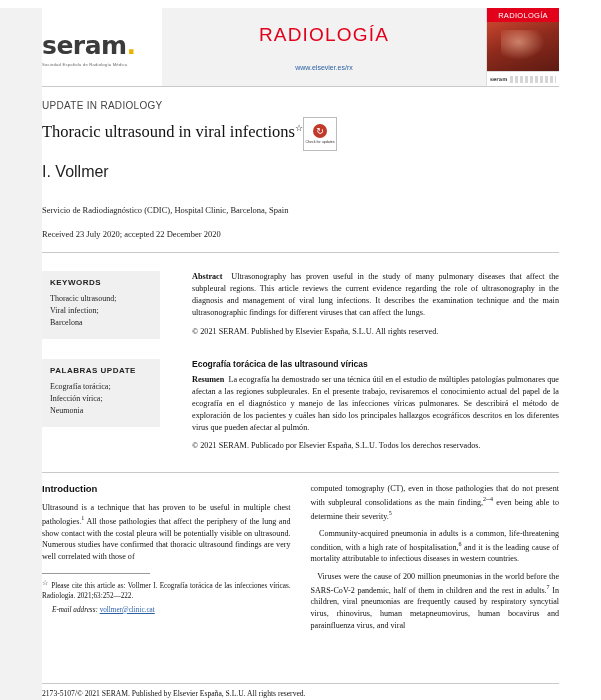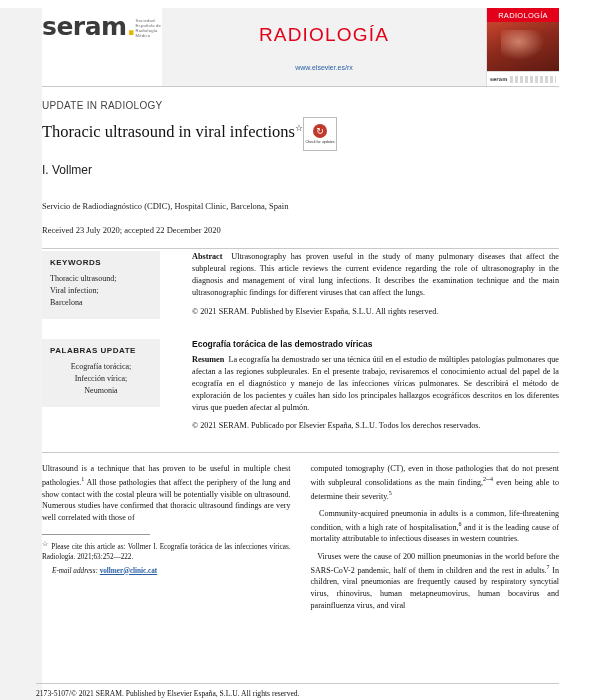--- a/index.html
+++ b/index.html
@@ -26,21 +26,21 @@
     position: relative;
     margin: 8px 42px 0 42px;
     height: 78px;
     border-bottom: 1px solid #c9c9c9;
     display: flex;
     align-items: stretch;
   }
   .brand-block {
     width: 120px;
     display: flex;
-    flex-direction: row;
+    flex-direction: column;
     justify-content: center;
     padding-top: 6px;
   }
   .seram-logo {
     font-family: "DejaVu Sans", sans-serif;
     font-weight: bold;
     font-size: 25px;
     letter-spacing: -0.5px;
     color: #3b3b3b;
     line-height: 1;
@@ -184,21 +184,21 @@
   .crossmark .cm-text {
     font-family: "Liberation Sans", sans-serif;
     font-size: 3.6px;
     color: #333;
     text-align: center;
     line-height: 1.25;
     margin-top: 2px;
   }
   .author {
     font-family: "Liberation Sans", sans-serif;
-    font-size: 12px;
+    font-size: 16px;
     color: #222;
     margin-top: 12px;
   }
   .affil {
     font-family: "Liberation Serif", serif;
     font-size: 8.5px;
     color: #222;
     margin-top: 24px;
   }
   .received {
@@ -208,21 +208,21 @@
     margin-top: 14px;
   }
   .rule {
     border-top: 1px solid #c9c9c9;
     margin-top: 13px;
   }
 
   
   .abs-wrap {
     display: flex;
-    margin-top: 2px;
+    margin-top: 18px;
   }
   .kw-col {
     width: 118px;
     flex: none;
   }
   .kw-box {
     background: #f0f0f0;
     padding: 7px 8px 10px 8px;
     box-sizing: border-box;
   }
@@ -326,27 +326,26 @@
     margin-top: 4px;
     padding-left: 10px;
     color: #111;
   }
   .email-line i {
     font-style: italic;
   }
   .email-line a {
     color: #2b5fa5;
     text-decoration: underline;
-    font-weight: bold;
   }
 
   
   .footer {
     position: absolute;
-    left: 36px;
+    left: 42px;
     right: 42px;
     bottom: 10px;
   }
   .footer-rule {
     border-top: 1px solid #c9c9c9;
     margin-bottom: 5px;
   }
   .footer-text {
     font-family: "Liberation Serif", serif;
     font-size: 7.6px;
@@ -419,36 +418,37 @@
       <div class="abs-col">
         <div class="abs-body"><b>Abstract</b>&nbsp;&nbsp;<span>Ultrasonography has proven useful in the study of many pulmonary diseases that affect the subpleural regions. This article reviews the current evidence regarding the role of ultrasonography in the diagnosis and management of viral lung infections. It describes the examination technique and the main ultrasonographic findings for different viruses that can affect the lungs.</span></div>
         <div class="abs-copy">© 2021 SERAM. Published by Elsevier España, S.L.U. All rights reserved.</div>
       </div>
     </div>
 
     <div class="abs-wrap spanish-wrap">
       <div class="kw-col">
         <div class="kw-box">
           <div class="kw-head">PALABRAS UPDATE</div>
-          <div class="kw-list" style="white-space: pre-line; text-align: center;">Ecografía torácica;
+          <div class="kw-list" style="white-space: pre-line;">Ecografía torácica;
 Infección vírica;
 Neumonia</div>
         </div>
       </div>
       <div class="abs-col">
-        <div class="abs-title">Ecografía torácica de las demostrado víricas</div>
+        <div class="abs-title">Ecografía torácica de las ultrasound víricas</div>
         <div class="abs-body"><b>Resumen</b>&nbsp;&nbsp;<span>La ecografía ha demostrado ser una técnica útil en el estudio de múltiples patologías pulmonares que afectan a las regiones subpleurales. En el presente trabajo, revisaremos el conocimiento actual del papel de la ecografía en el diagnóstico y manejo de las infecciones víricas pulmonares. Se describirá el método de exploración de los pacientes y cuáles han sido los principales hallazgos ecográficos descritos en los diferentes virus que pueden afectar al pulmón.</span></div>
         <div class="abs-copy">© 2021 SERAM. Publicado por Elsevier España, S.L.U. Todos los derechos reservados.</div>
       </div>
     </div>
 
     <div class="body-rule"></div>
 
     <div class="cols">
       <div class="col">
+        <div class="sec-head">Introduction</div>
         <p class="para">Ultrasound is a technique that has proven to be useful in multiple chest pathologies.<span class="sup">1</span> All those pathologies that affect the periphery of the lung and show contact with the costal pleura will be potentially visible on ultrasound. Numerous studies have confirmed that thoracic ultrasound findings are very well correlated with those of</p>
 
         <div class="footnote-rule"></div>
         <div class="footnote"><span class="mark">☆</span> <span>Please cite this article as: Vollmer I. Ecografía torácica de las infecciones víricas. Radiología. 2021;63:252—222.</span></div>
         <div class="email-line"><i>E-mail address:</i> <a href="#">vollmer@clinic.cat</a></div>
       </div>
 
       <div class="col">
         <p class="para">computed tomography (CT), even in those pathologies that do not present with subpleural consolidations as the main finding,<span class="sup">2--4</span> even being able to determine their severity.<span class="sup">5</span></p>
         <p class="para">&nbsp;&nbsp;&nbsp;Community-acquired pneumonia in adults is a common, life-threatening condition, with a high rate of hospitalisation,<span class="sup">6</span> and it is the leading cause of mortality attributable to infectious diseases in western countries.</p>

